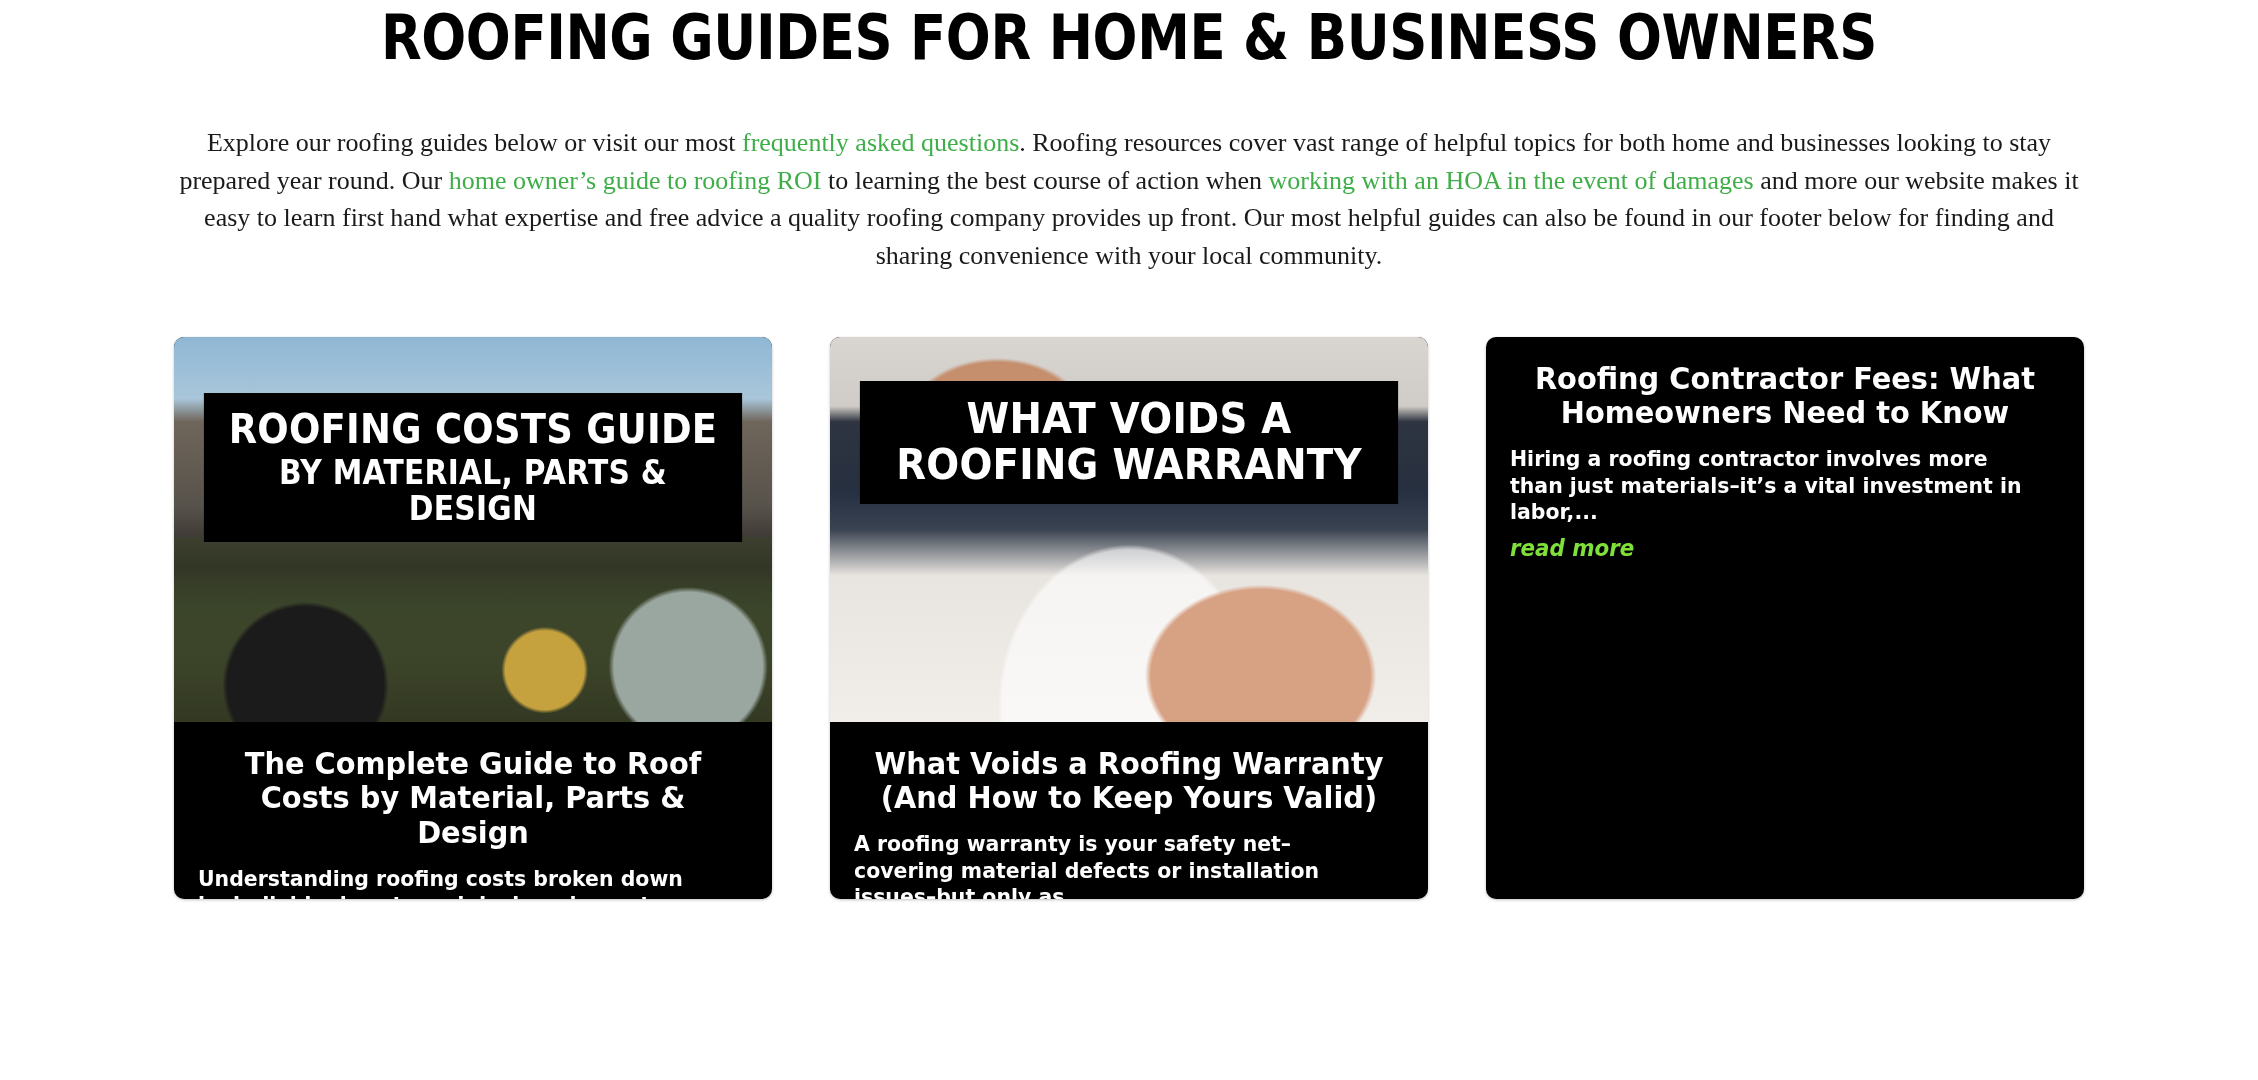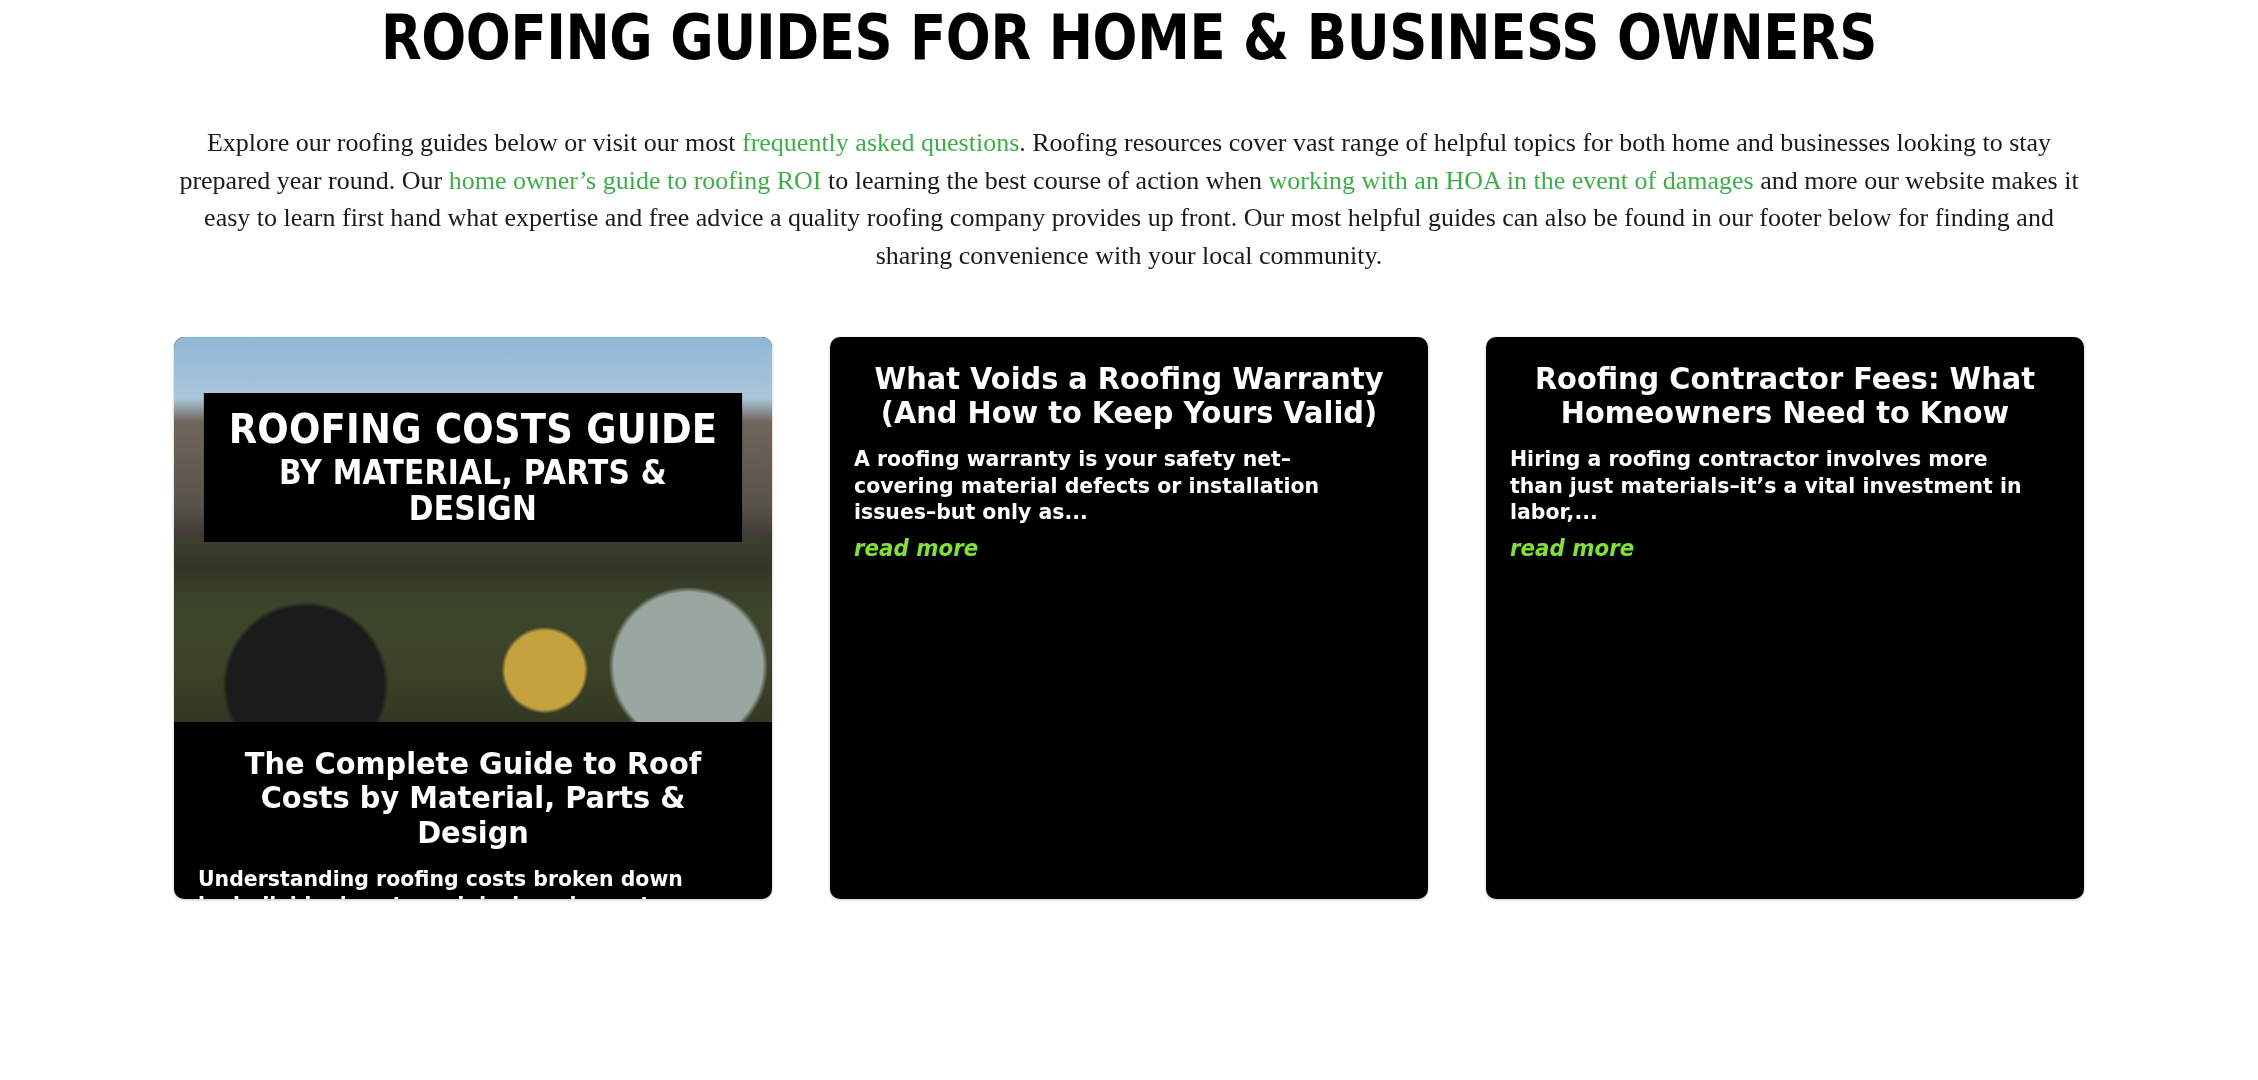--- a/index.html
+++ b/index.html
@@ -200,20 +200,26 @@
         </div>
       </div>
       <div class="card-body">
         <div class="card-title">The Complete Guide to Roof Costs by Material, Parts &amp; Design</div>
         <div class="card-excerpt">Understanding roofing costs broken down by individual parts and design elements empowers...</div>
         <a href="#" class="read-more">read more</a>
       </div>
     </div>
 
     <div class="card">
+      <div class="card-media">
+        <div class="photo-2"></div>
+        <div class="media-banner banner-2">
+          <span>WHAT VOIDS A ROOFING WARRANTY</span>
+        </div>
+      </div>
       <div class="card-body">
         <div class="card-title">What Voids a Roofing Warranty (And How to Keep Yours Valid)</div>
         <div class="card-excerpt">A roofing warranty is your safety net–covering material defects or installation issues–but only as...</div>
         <a href="#" class="read-more">read more</a>
       </div>
     </div>
 
     <div class="card">
       <div class="card-body">
         <div class="card-title">Roofing Contractor Fees: What Homeowners Need to Know</div>

